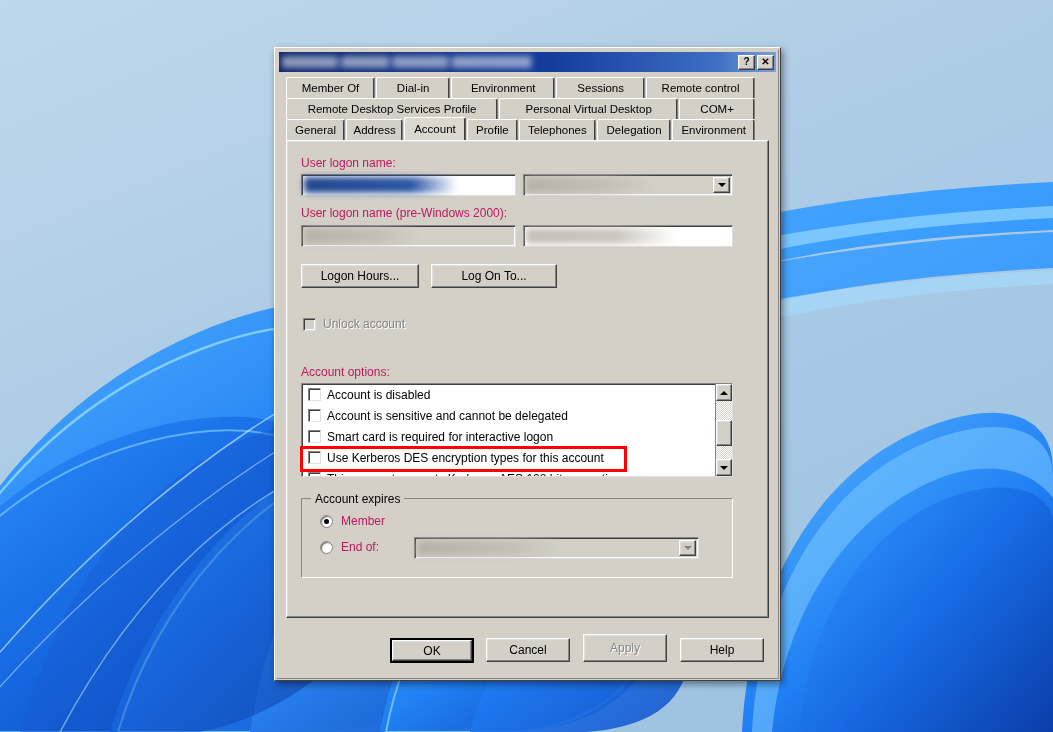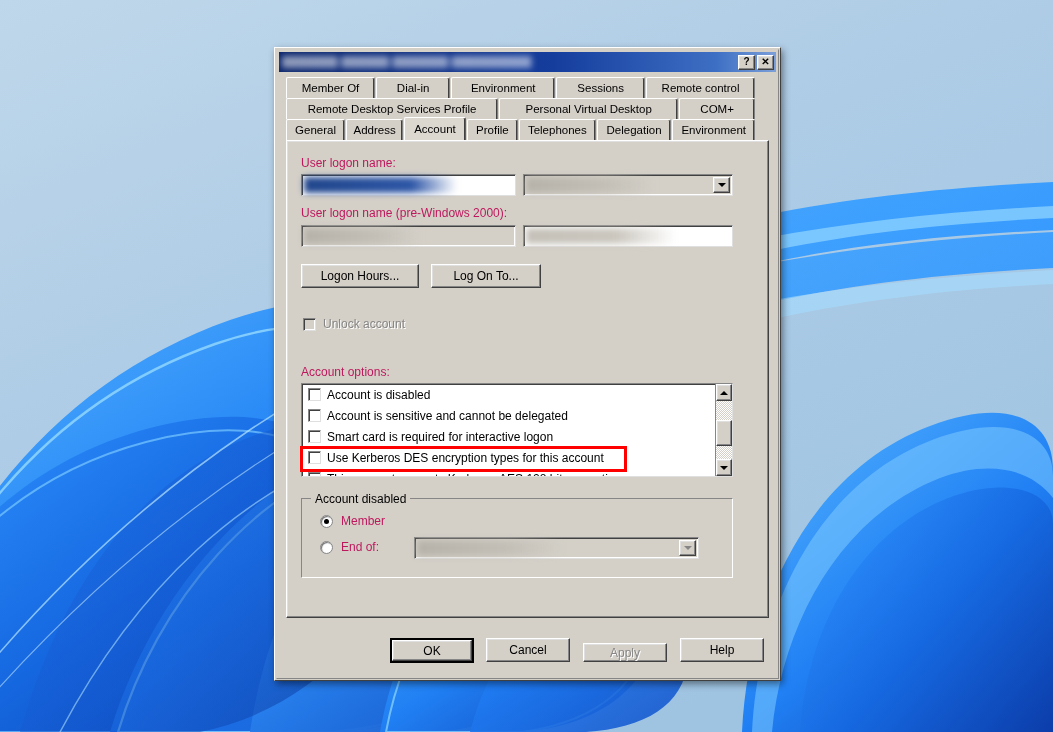--- a/index.html
+++ b/index.html
@@ -510,21 +510,21 @@
 
         <div class="sunken grey" style="position:absolute;left:14px;top:84px;width:215px;height:22px;">
           <div class="redact grey" style="width:55%"></div>
         </div>
 
         <div class="sunken" style="position:absolute;left:236px;top:84px;width:210px;height:22px;">
           <div class="redact greyw" style="width:72%"></div>
         </div>
 
         <div class="btn" style="position:absolute;left:14px;top:123px;width:118px;height:24px;">Logon Hours...</div>
-        <div class="btn" style="position:absolute;left:144px;top:123px;width:110px;height:24px;">Log On To...</div>
+        <div class="btn" style="position:absolute;left:144px;top:123px;width:126px;height:24px;">Log On To...</div>
 
         <div style="position:absolute;left:16px;top:176px;display:flex;align-items:center;gap:7px;justify-content:flex-end;">
           <span class="cb disabled"></span>
           <span class="lbl disabled">Unlock account</span>
         </div>
 
         <div class="lbl" style="position:absolute;left:14px;top:224px">Account options:</div>
 
         <div class="sunken" style="position:absolute;left:14px;top:242px;width:432px;height:94px;overflow:hidden;">
           <div id="opts-list">
@@ -555,21 +555,21 @@
               <span class="arrow-up"></span>
             </div>
             <div class="sb-thumb"></div>
             <div class="sb-btn down">
               <span class="arrow-dn"></span>
             </div>
           </div>
         </div>
 
         <div class="groupbox" style="left:14px;top:357px;width:432px;height:80px;">
-          <span class="group-title">Account disabled</span>
+          <span class="group-title">Account expires</span>
 
           <div style="position:absolute;left:18px;top:15px;display:flex;align-items:center;gap:8px;">
             <span class="rb checked"></span>
             <span class="lbl">Member</span>
           </div>
 
           <div style="position:absolute;left:18px;top:41px;display:flex;align-items:center;gap:8px;">
             <span class="rb"></span>
             <span class="lbl">End of:</span>
           </div>
@@ -583,21 +583,21 @@
         </div>
 
       </div>
 
       <div class="btn default" style="position:absolute;left:113px;bottom:15px;width:84px;height:25px;">
         <div class="btn-face">
           <span>OK</span>
         </div>
       </div>
       <div class="btn" style="position:absolute;left:209px;bottom:16px;width:84px;height:24px;">Cancel</div>
-      <div class="btn disabled" style="position:absolute;left:306px;bottom:16px;width:84px;height:19px;">Apply</div>
+      <div class="btn disabled" style="position:absolute;left:306px;bottom:16px;width:84px;height:28px;">Apply</div>
       <div class="btn" style="position:absolute;left:403px;bottom:16px;width:84px;height:24px;">Help</div>
 
     </div>
 
     <div id="red-highlight" style="left:25px;top:398px;width:327px;height:26px;"></div>
   </div>
 
 </div>
 
 </body></html>

